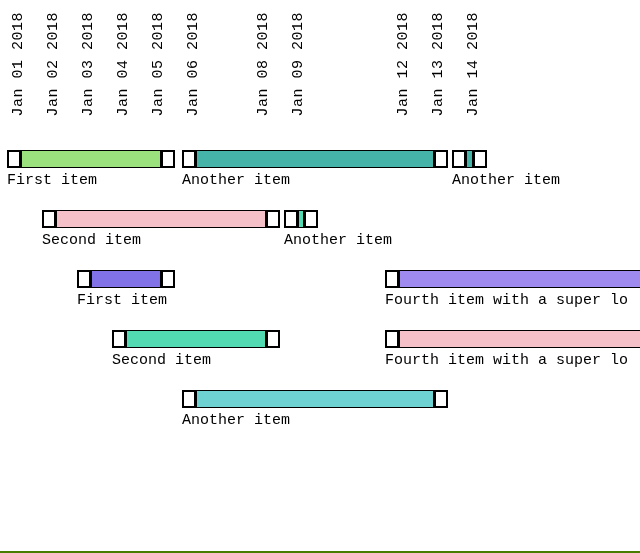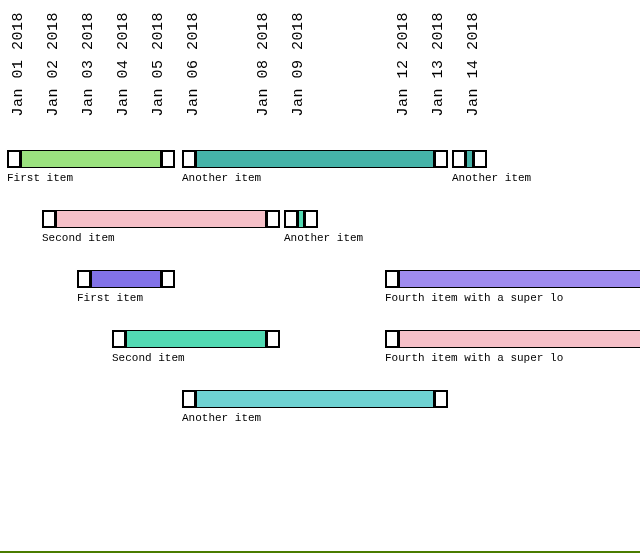--- a/index.html
+++ b/index.html
@@ -50,21 +50,21 @@
   .seg {
     position: absolute;
     height: 18px;
     border: 2px solid #000;
     box-sizing: border-box;
     background: #fff;
   }
   .bar-label {
     position: absolute;
     white-space: nowrap;
-    font-size: 11px;
+    font-size: 15px;
   }
 </style>
 </head>
 <body>
 
 <div class="canvas">
 
   <div class="timeline">
     <div class="date-col" style="left:10px">
         <div class="date-label">Jan 01 2018</div>

